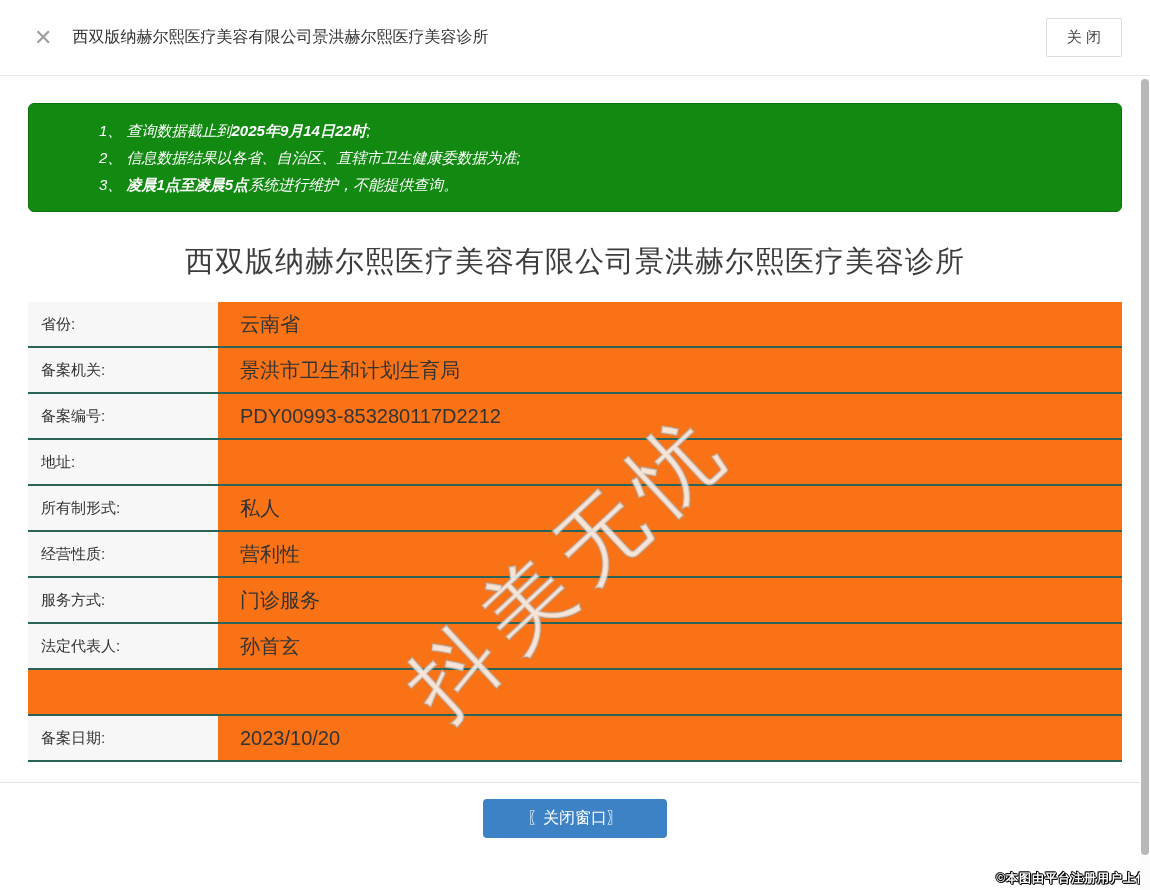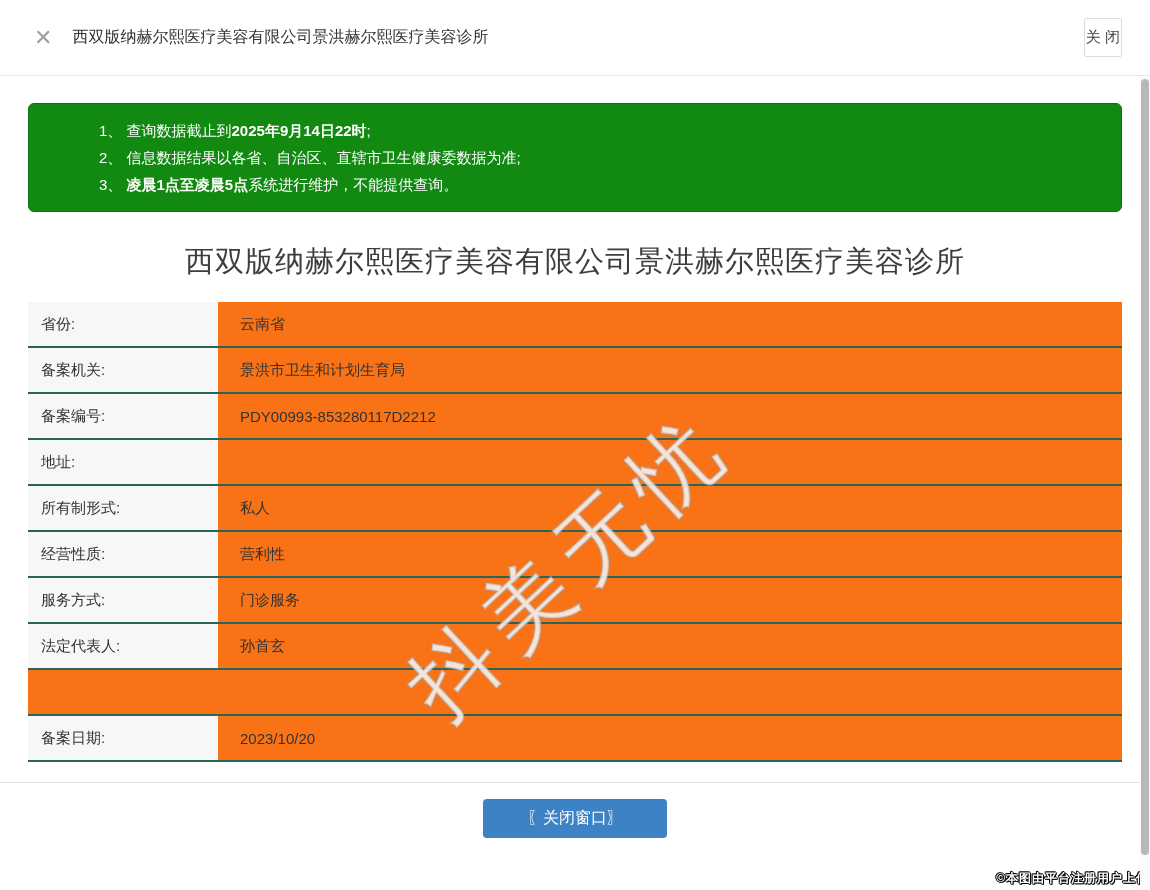--- a/index.html
+++ b/index.html
@@ -29,41 +29,41 @@
   .topbar-title {
     margin-left: 20px;
     font-size: 16px;
     color: #333333;
   }
   .close-btn {
     margin-left: auto;
     background: #ffffff;
     border: 1px solid #dcdcdc;
     border-radius: 2px;
-    padding: 9px 1px;
+    padding: 9px 20px;
     font-size: 15px;
     color: #444444;
     cursor: pointer;
     font-family: inherit;
   }
   
   .page {
     position: relative;
     padding: 0 28px;
   }
   .notice {
     margin-top: 27px;
     background: var(--green, #128a12);
     border: 1px solid var(--green-border, #0c720c);
     border-radius: 6px;
     padding: 13px 20px 13px 70px;
     color: #ffffff;
     font-size: 15px;
   }
-  .notice-line { line-height: 27px; }
+  .notice-line { line-height: 27px; font-style: italic; }
   .notice-line b { font-weight: bold; }
   .main-title {
     margin-top: 30px;
     text-align: center;
     font-size: 29px;
     font-weight: 400;
     color: #3d3d3d;
     letter-spacing: 1px;
   }
   
@@ -82,21 +82,21 @@
     padding-left: 13px;
     font-size: 15px;
     color: #333333;
     flex-shrink: 0;
   }
   .cell-value {
     flex: 1;
     display: flex;
     align-items: center;
     padding-left: 22px;
-    font-size: 15px;
+    font-size: 20px;
     color: #333333;
   }
   
   .watermark {
     position: absolute;
     left: 330px;
     top: 405px;
     width: 480px;
     text-align: center;
     transform: rotate(-43deg);

